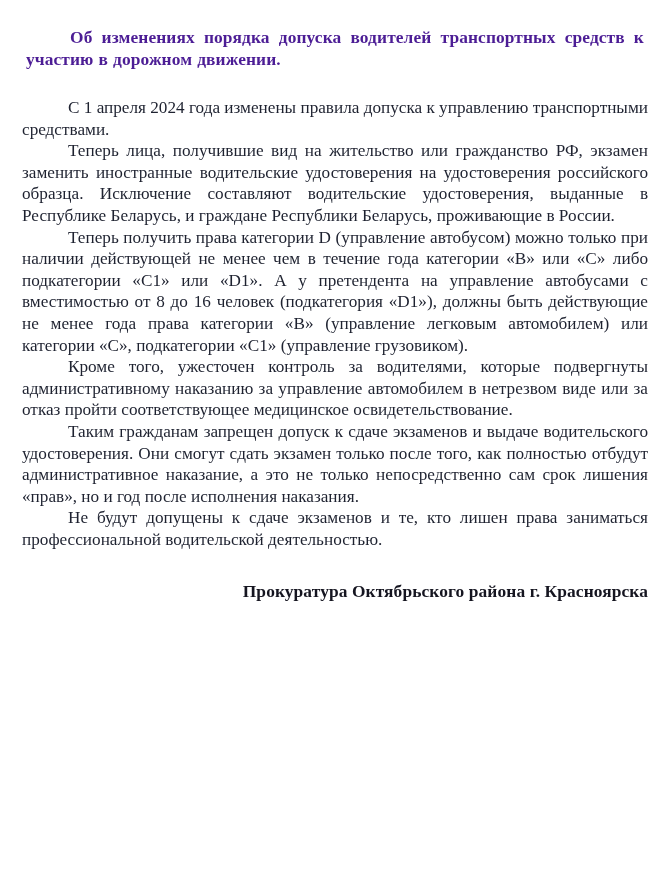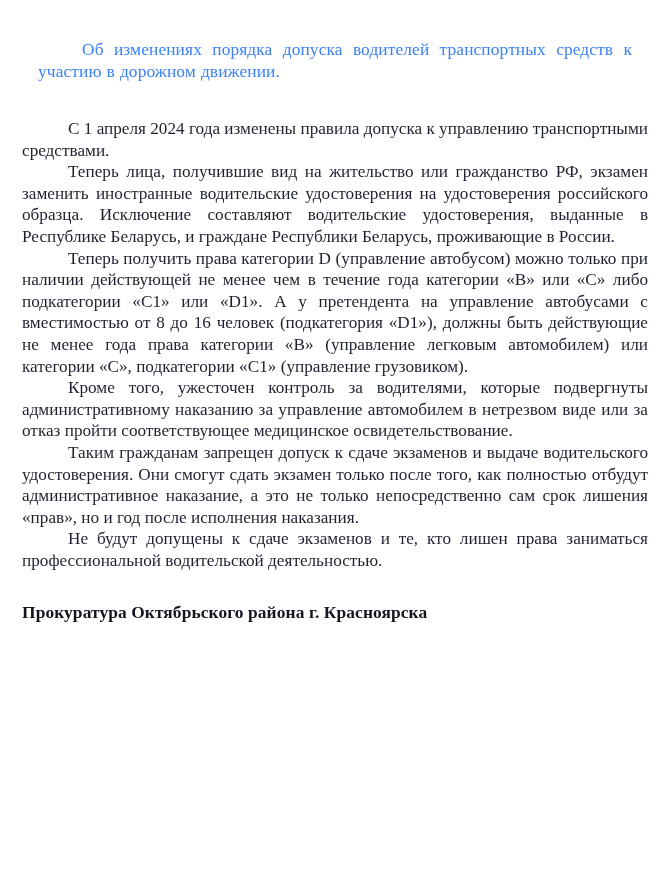--- a/index.html
+++ b/index.html
@@ -19,55 +19,55 @@
 
   .page {
     box-sizing: border-box;
     width: 671px;
     height: 876px;
     padding: 22px 23px 0 22px;
     background: #ffffff;
   }
 
   .doc-title {
-    margin: 16px;
+    margin: 4px;
     font-size: 17.4px;
     line-height: 22px;
-    font-weight: normal;
+    font-weight: bold;
     text-align: justify;
     text-align-last: left;
     text-indent: 44px;
     letter-spacing: 0.1px;
-    color: #3b82f6;
+    color: #4c1d95;
     word-spacing: 0.6px;
   }
 
   .body-block {
-    margin-top: 36px;
+    margin-top: 27px;
   }
 
   .doc-par {
     margin: 0;
     font-size: 17.2px;
     line-height: 21.6px;
     text-align: justify;
     text-align-last: left;
     text-indent: 46px;
     color: #1e2230;
     hyphens: none;
   }
 
   .doc-footer {
     margin: 0;
     padding-top: 30px;
     font-size: 17.4px;
     line-height: 22px;
     font-weight: bold;
     text-indent: 0;
-    text-align: left;
+    text-align: right;
     color: #151520;
     letter-spacing: 0.1px;
   }
 </style>
 </head>
 <body>
 
 <div class="page">
 
   <h1 class="doc-title">Об изменениях порядка допуска водителей транспортных средств к участию в дорожном движении.</h1>

